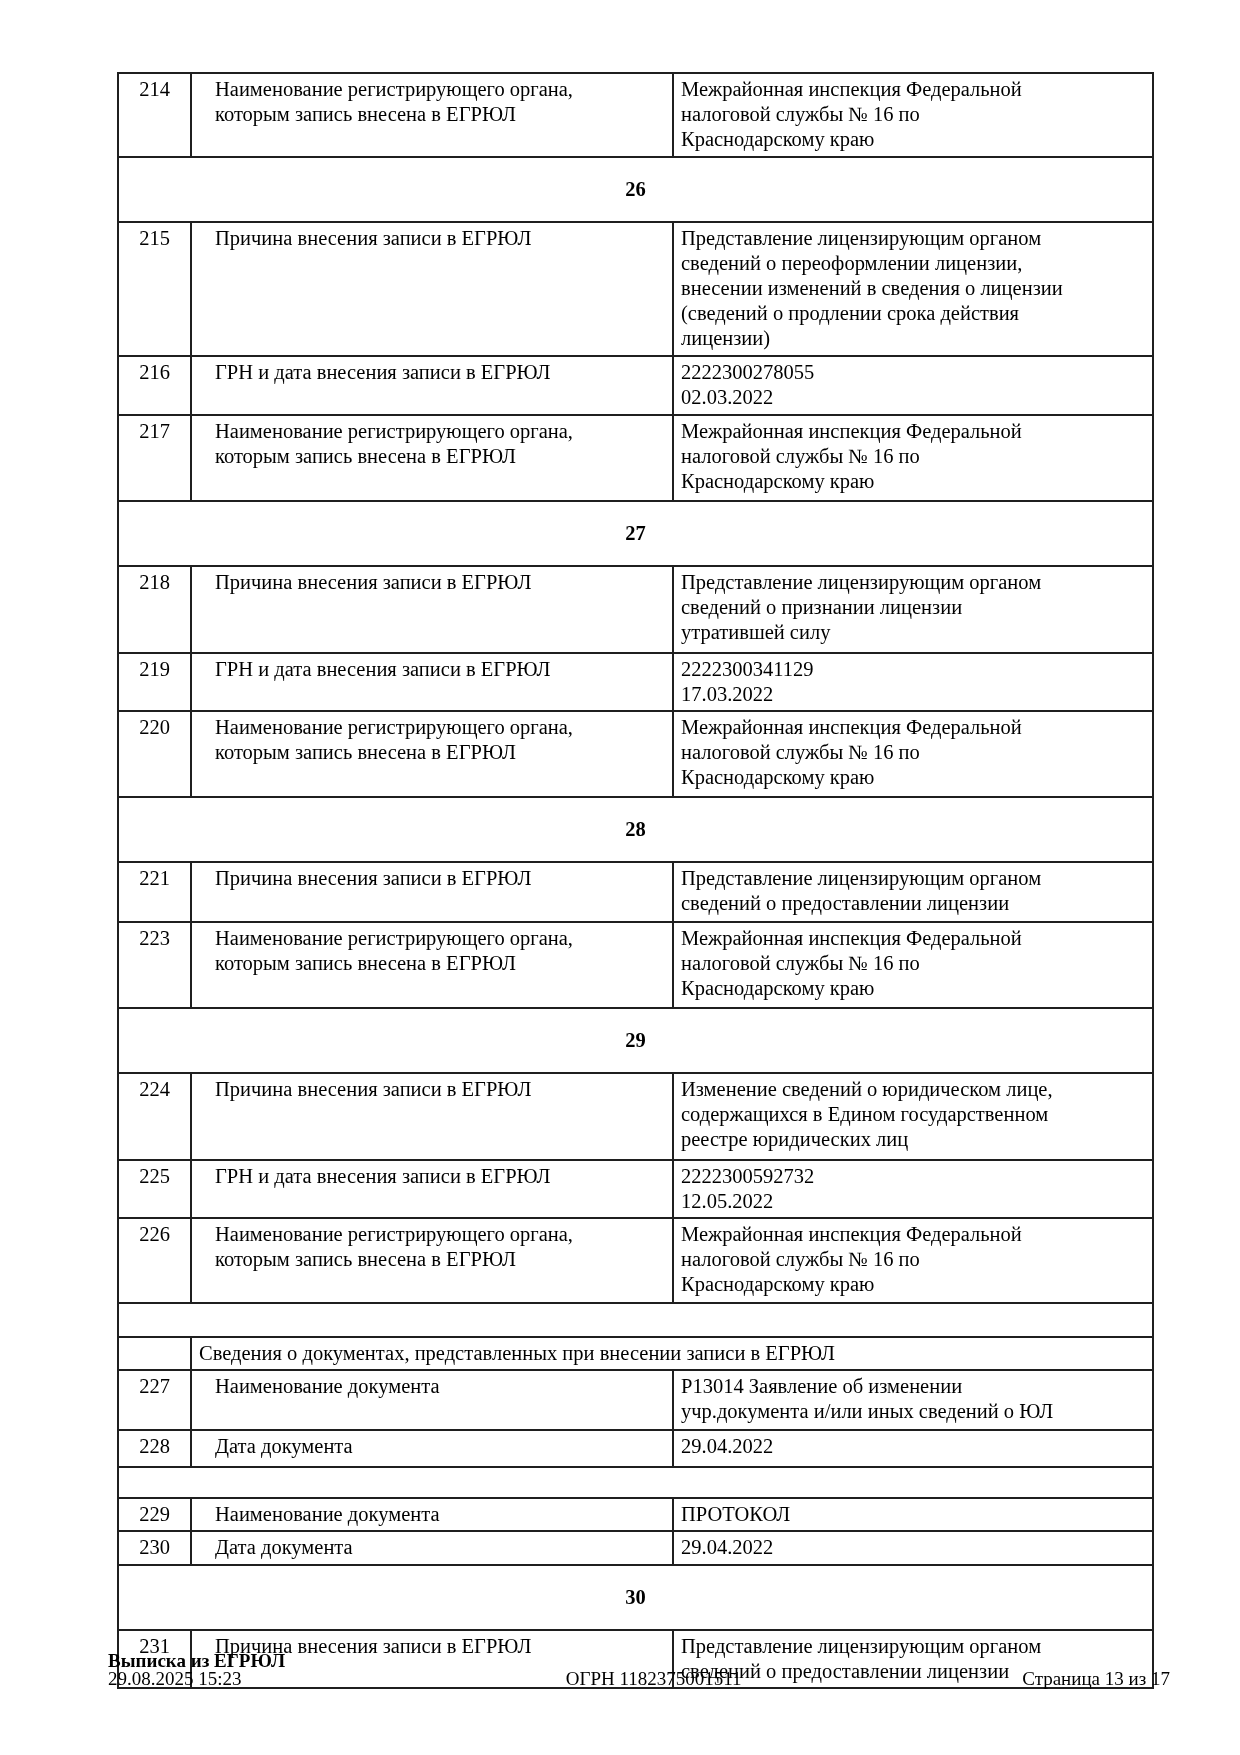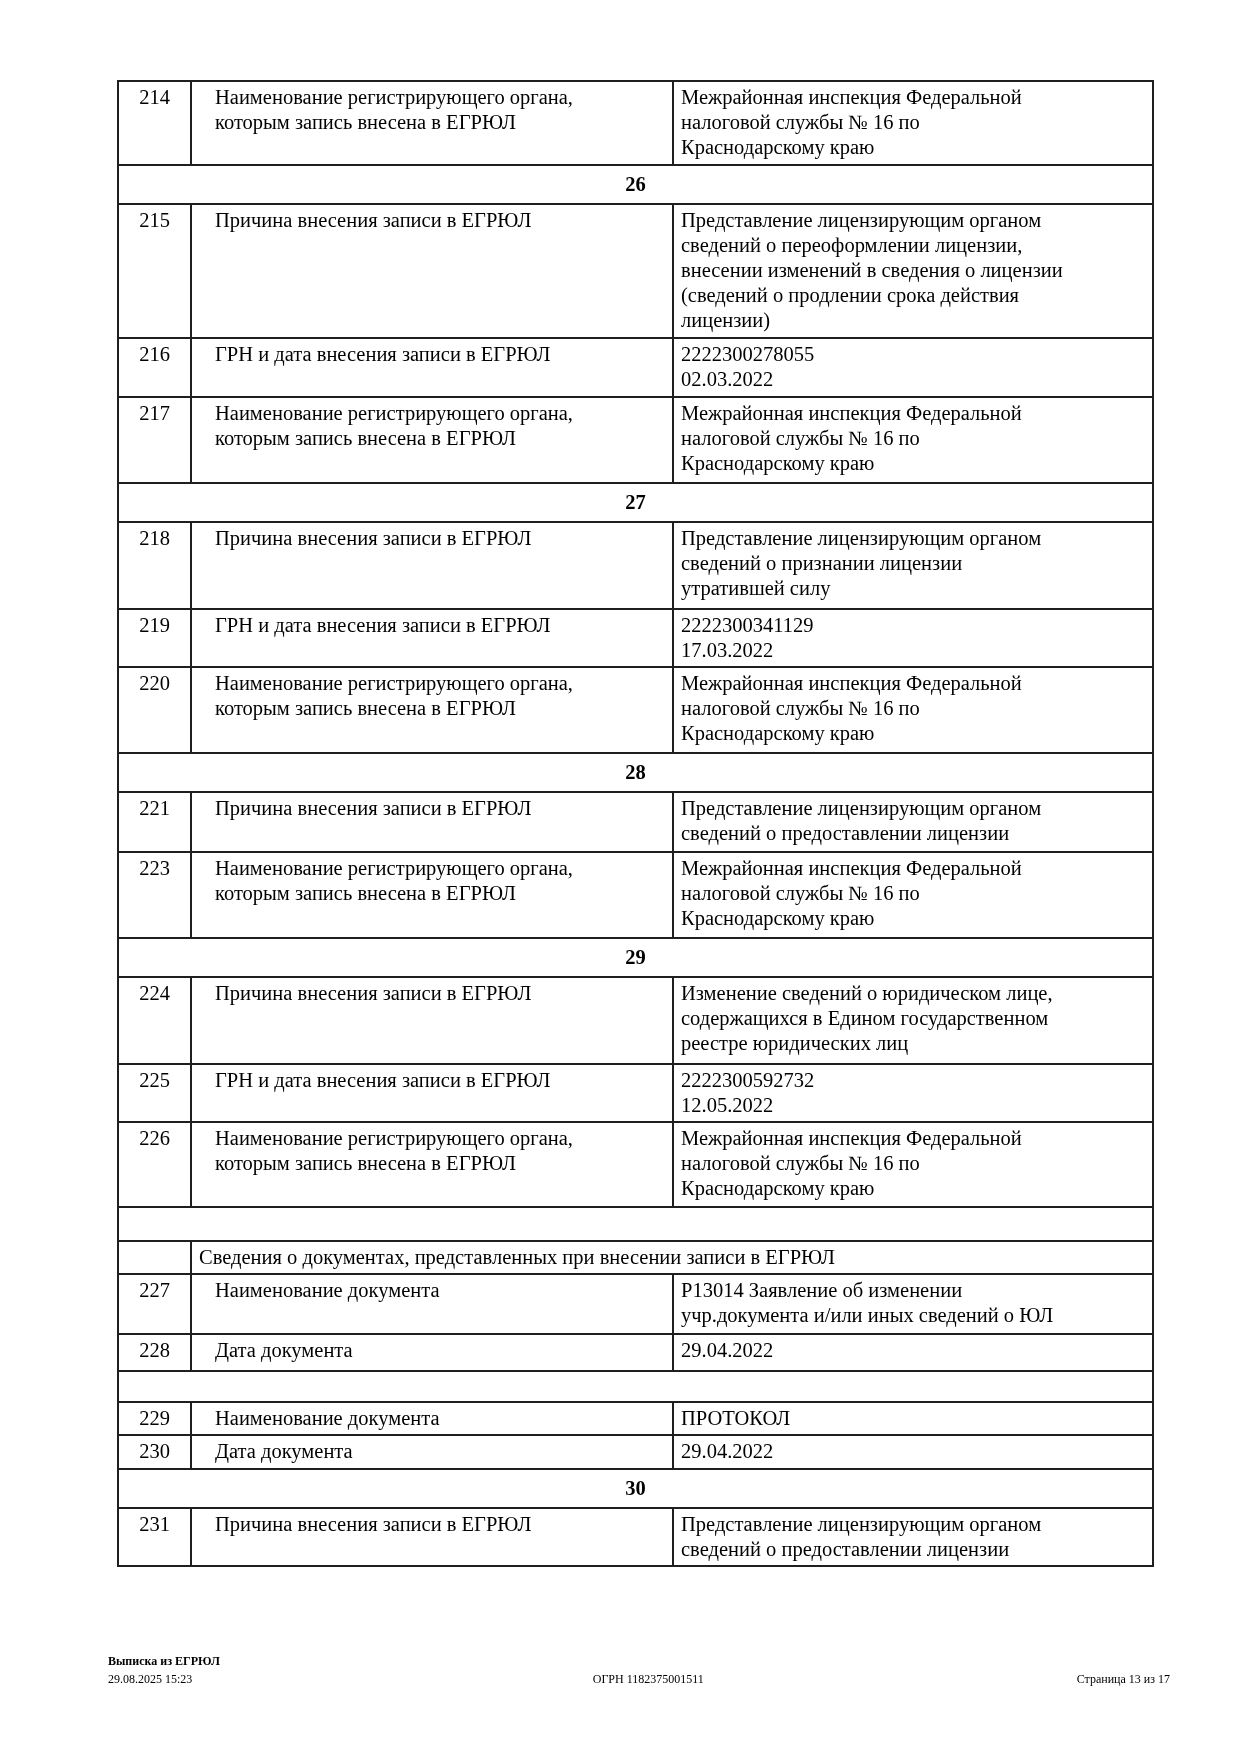--- a/index.html
+++ b/index.html
@@ -7,21 +7,21 @@
     width: 1240px;
     height: 1755px;
     background: #ffffff;
     position: relative;
     font-family: "Liberation Serif", serif;
     color: #000000;
   }
   .doc-table {
     position: absolute;
     left: 117px;
-    top: 80px;
+    top: 72px;
     width: 1035px;
     border-collapse: collapse;
     table-layout: fixed;
   }
   .doc-table td {
     border: 2px solid #1f1f1f;
     vertical-align: top;
     font-size: 20.5px;
     line-height: 25px;
     padding: 3px 6px;
@@ -35,38 +35,38 @@
     white-space: pre-line;
     padding: 3px 4px 3px 23px;
   }
   td.value {
     white-space: pre-line;
     padding: 3px 6px 3px 7px;
   }
   td.section {
     text-align: center;
     font-weight: bold;
-    padding: 6px;
+    padding: 19px;
     vertical-align: middle;
   }
   td.emptycell {
     padding: 0;
   }
   td.docs {
     padding: 3px 6px 3px 7px;
   }
   .footer {
     position: absolute;
     left: 108px;
     top: 1652px;
     width: 1062px;
     display: flex;
     justify-content: space-between;
     align-items: flex-end;
-    font-size: 12px;
+    font-size: 19px;
     line-height: 18px;
   }
   .footer .left-block .line1 { font-weight: bold; }
 </style>
 </head>
 <body>
 
 <table class="doc-table">
   <colgroup>
     <col style="width:73px">

